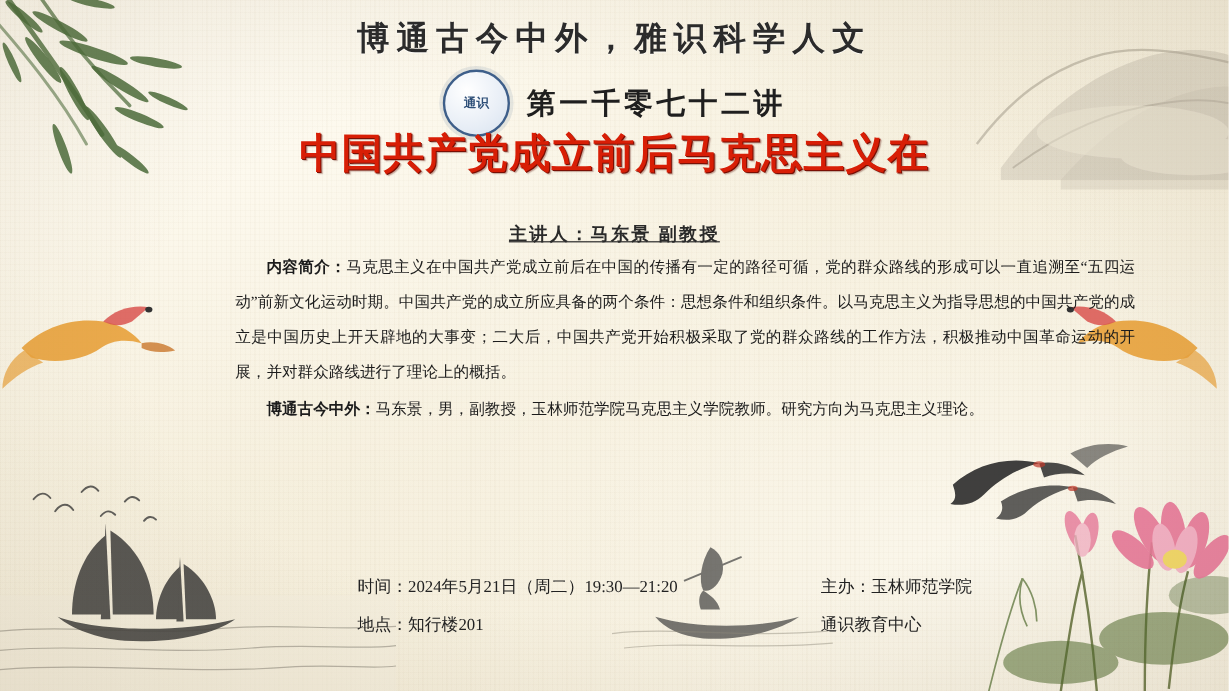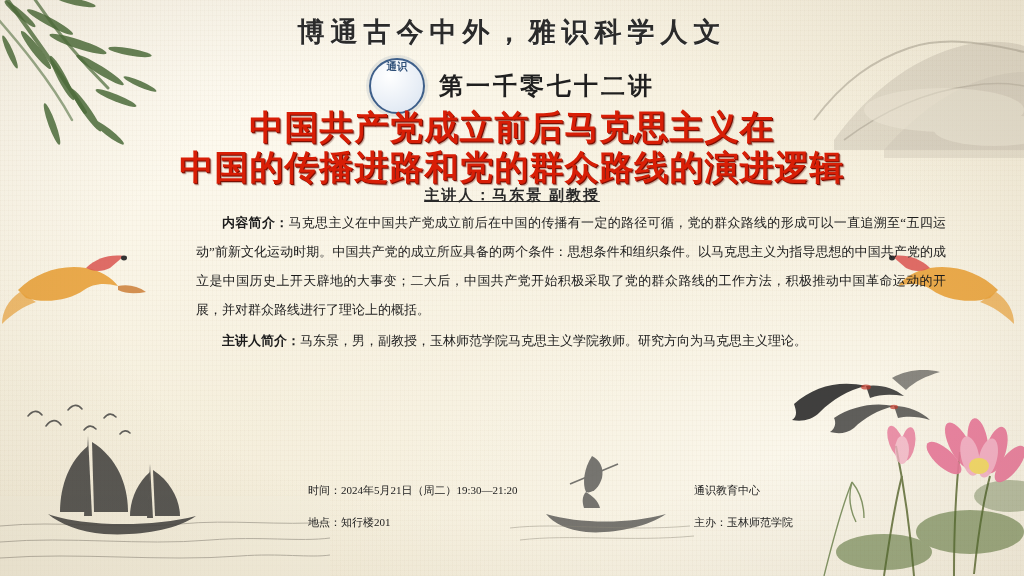--- a/index.html
+++ b/index.html
@@ -72,20 +72,21 @@
     align-items: center;
   }
   .seal {
     width: 52px;
     height: 52px;
     border-radius: 50%;
     border: 2px solid #3e5f8a;
     background:
       radial-gradient(circle at 35% 30%, #ffffff 0%, #e8eef6 60%, #d7e2ef 100%);
     display: flex;
+    align-items: center;
     justify-content: center;
     margin-right: 14px;
     box-shadow: 0 0 0 3px rgba(62,95,138,0.12);
     position: relative;
   }
   .seal-inner {
     font-size: 11px;
     line-height: 11px;
     color: #2e4f78;
     font-weight: bold;
@@ -106,21 +107,21 @@
     width: 100%;
     text-align: center;
     font-size: 34px;
     line-height: 40px;
     font-weight: bold;
     letter-spacing: 1px;
     color: #d81e06;
     text-shadow:
       1px 1px 0 #7a0f04,
       2px 2px 1px rgba(90,15,5,0.35);
-    font-family: Liberation Serif, serif;
+    font-family: Liberation Sans, sans-serif;
   }
   .speaker-line {
     position: absolute;
     top: 186px;
     width: 100%;
     text-align: center;
     font-size: 15px;
     font-weight: bold;
     letter-spacing: 2px;
     color: #2a2a2a;
@@ -135,24 +136,24 @@
     line-height: 29px;
     color: #1c1c1c;
     text-align: justify;
     font-family: "Liberation Serif", serif;
   }
   .body-text p { margin: 0 0 2px 0; text-indent: 2em; }
   .body-text .lead { font-weight: bold; }
 
   .footer {
     position: absolute;
-    left: 18px; right: 0;
+    left: 8px; right: 0;
     bottom: 22px;
     height: 80px;
-    font-size: 11px;
+    font-size: 14px;
     color: #222;
   }
   .foot-left {
     position: absolute;
     left: 290px;
     top: 0;
     line-height: 32px;
   }
   .foot-right {
     position: absolute;
@@ -331,33 +332,32 @@
 
   <div class="lecture-no-row">
     <div class="seal">
       <div class="seal-inner">通识</div>
     </div>
     <div class="lecture-no">第一千零七十二讲</div>
   </div>
 
   <div class="title">
     <div>中国共产党成立前后马克思主义在</div>
-    <div>中国的传播进路和党的群众路线的演进逻辑</div>
   </div>
 
   <div class="speaker-line">主讲人：马东景  副教授</div>
 
   <div class="body-text">
     <p><span class="lead">内容简介：</span><span>马克思主义在中国共产党成立前后在中国的传播有一定的路径可循，党的群众路线的形成可以一直追溯至“五四运动”前新文化运动时期。中国共产党的成立所应具备的两个条件：思想条件和组织条件。以马克思主义为指导思想的中国共产党的成立是中国历史上开天辟地的大事变；二大后，中国共产党开始积极采取了党的群众路线的工作方法，积极推动中国革命运动的开展，并对群众路线进行了理论上的概括。</span></p>
-    <p><span class="lead">主讲人简介：</span><span>马东景，男，副教授，玉林师范学院马克思主义学院教师。研究方向为马克思主义理论。</span></p>
+    <p><span class="lead">博通古今中外：</span><span>马东景，男，副教授，玉林师范学院马克思主义学院教师。研究方向为马克思主义理论。</span></p>
   </div>
 
   <div class="footer">
     <div class="foot-left">
       <div><span>时间：</span><span>2024年5月21日（周二）19:30—21:20</span></div>
       <div><span>地点：</span><span>知行楼201</span></div>
     </div>
     <div class="foot-right">
+      <div><span>主办：</span><span>玉林师范学院</span></div>
       <div>通识教育中心</div>
-      <div><span>主办：</span><span>玉林师范学院</span></div>
     </div>
   </div>
 </div>
 
 </body></html>

